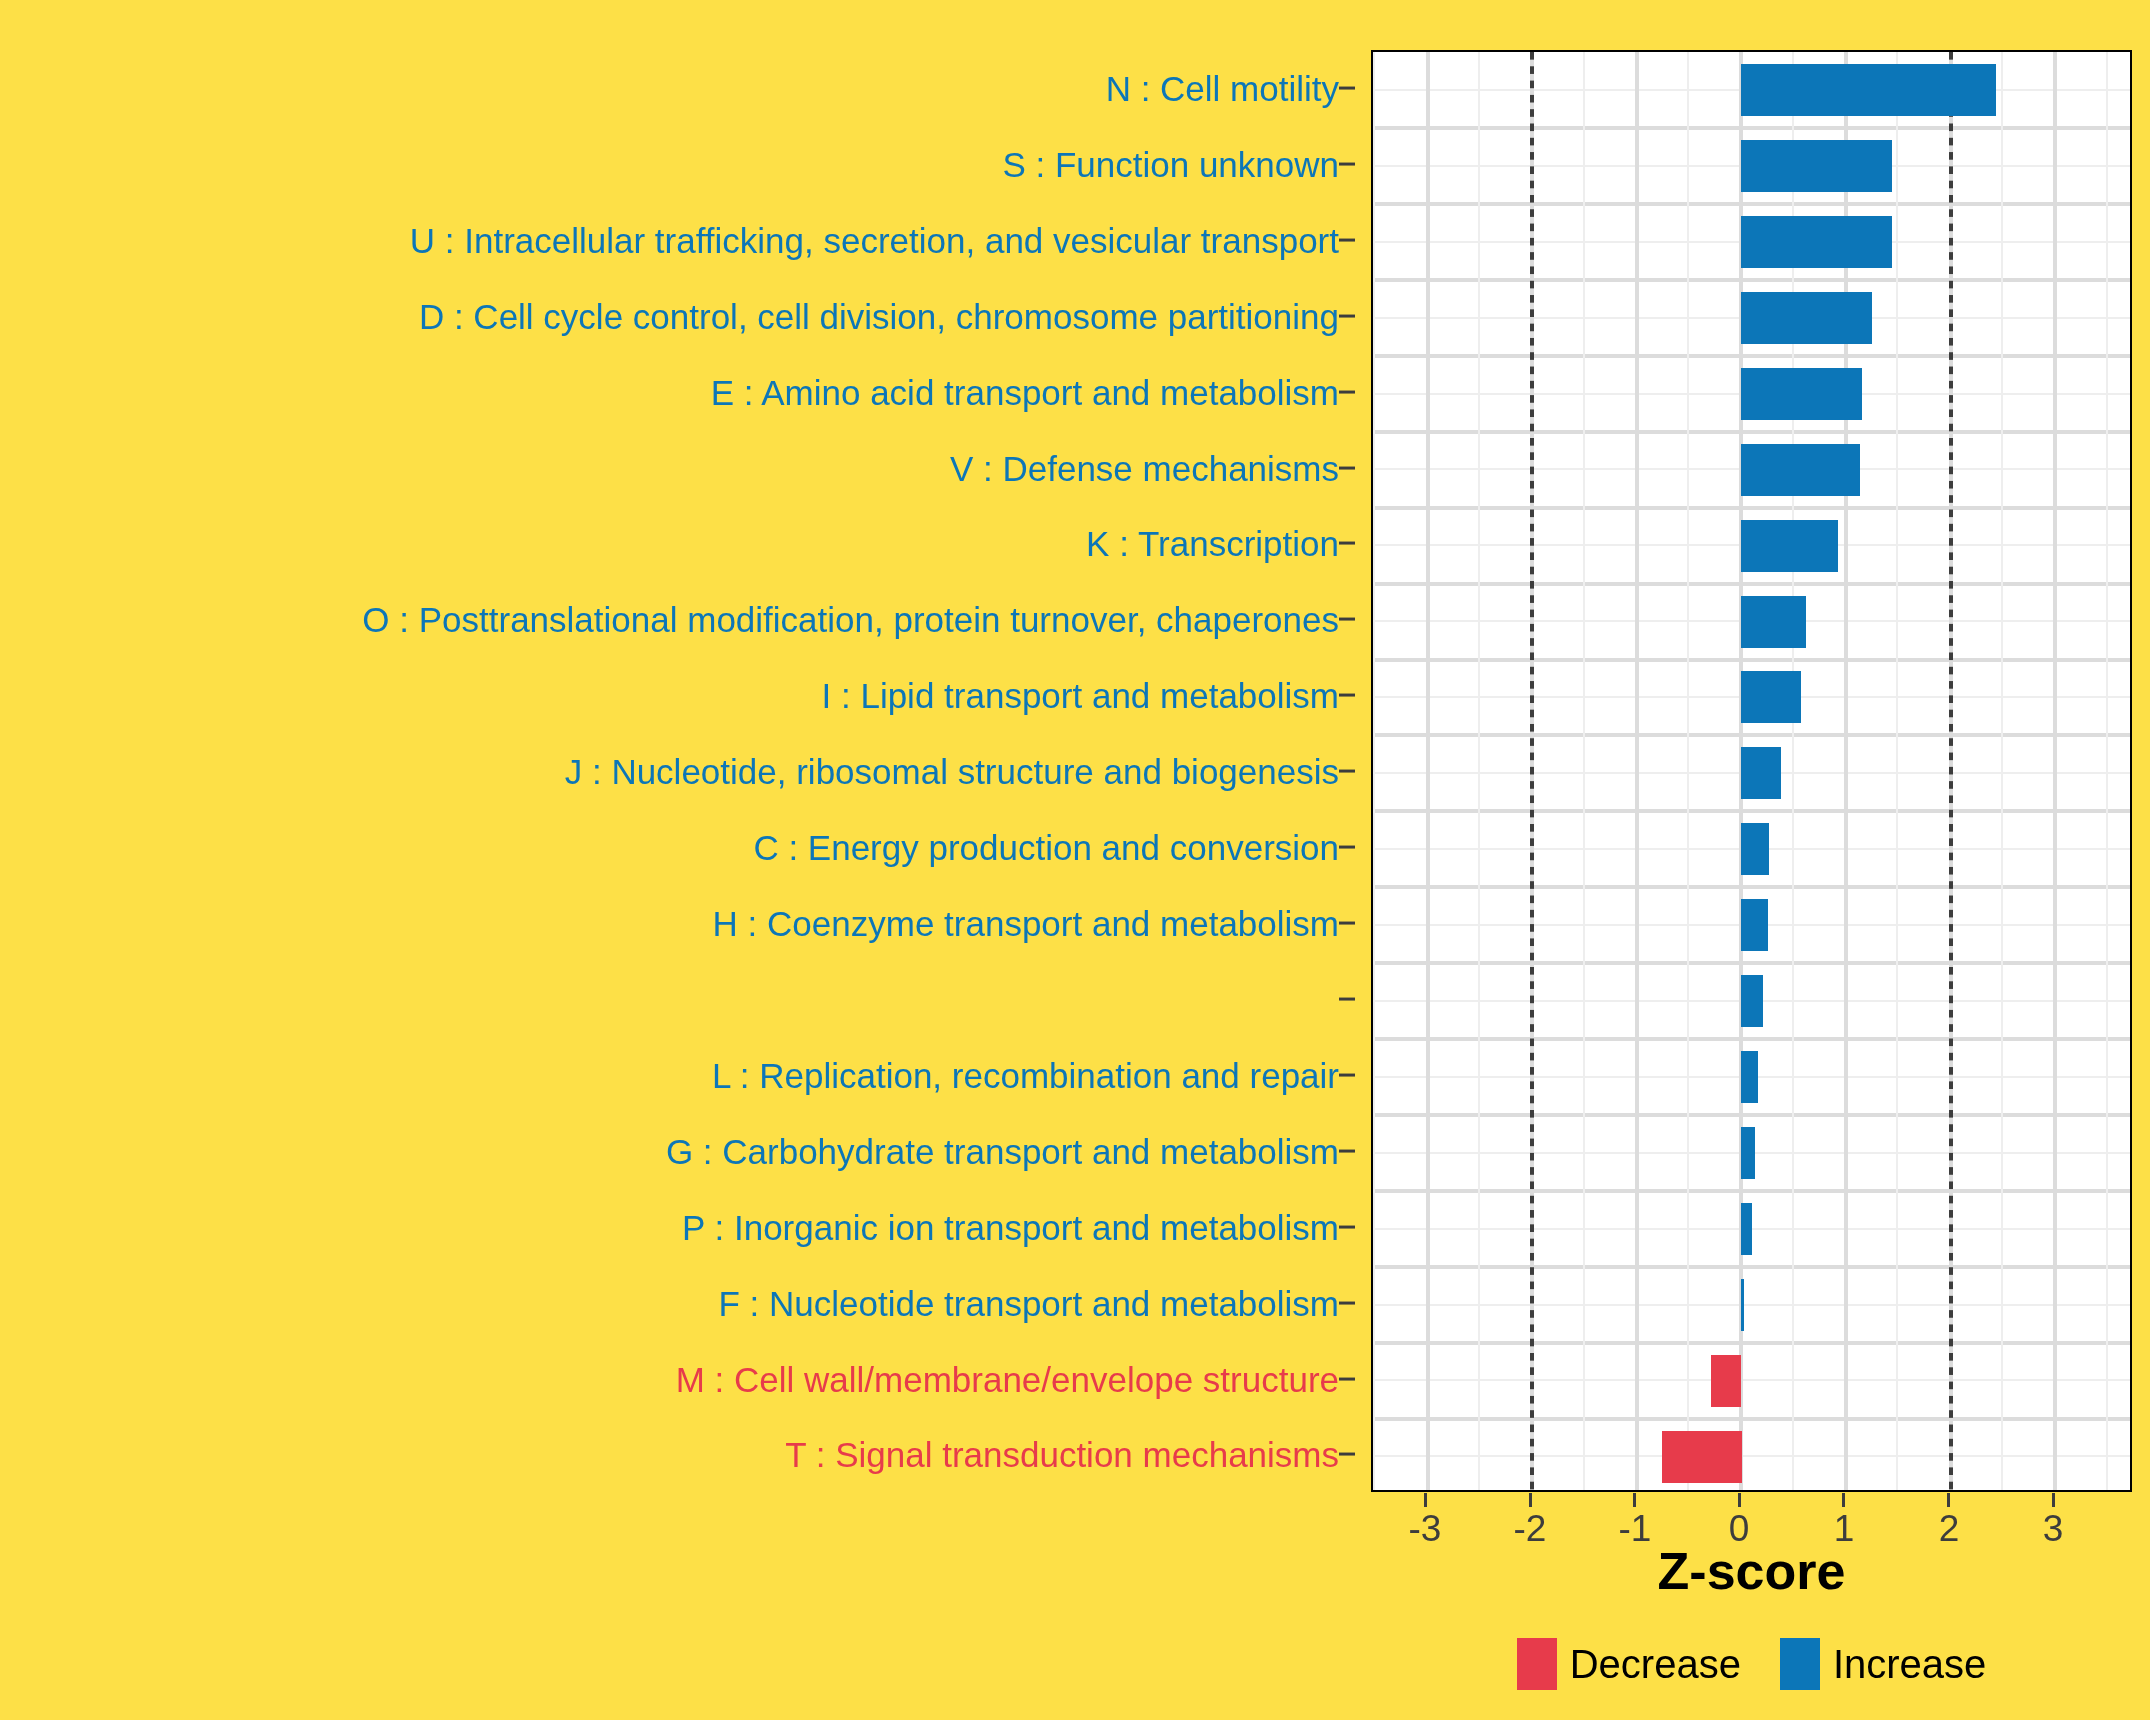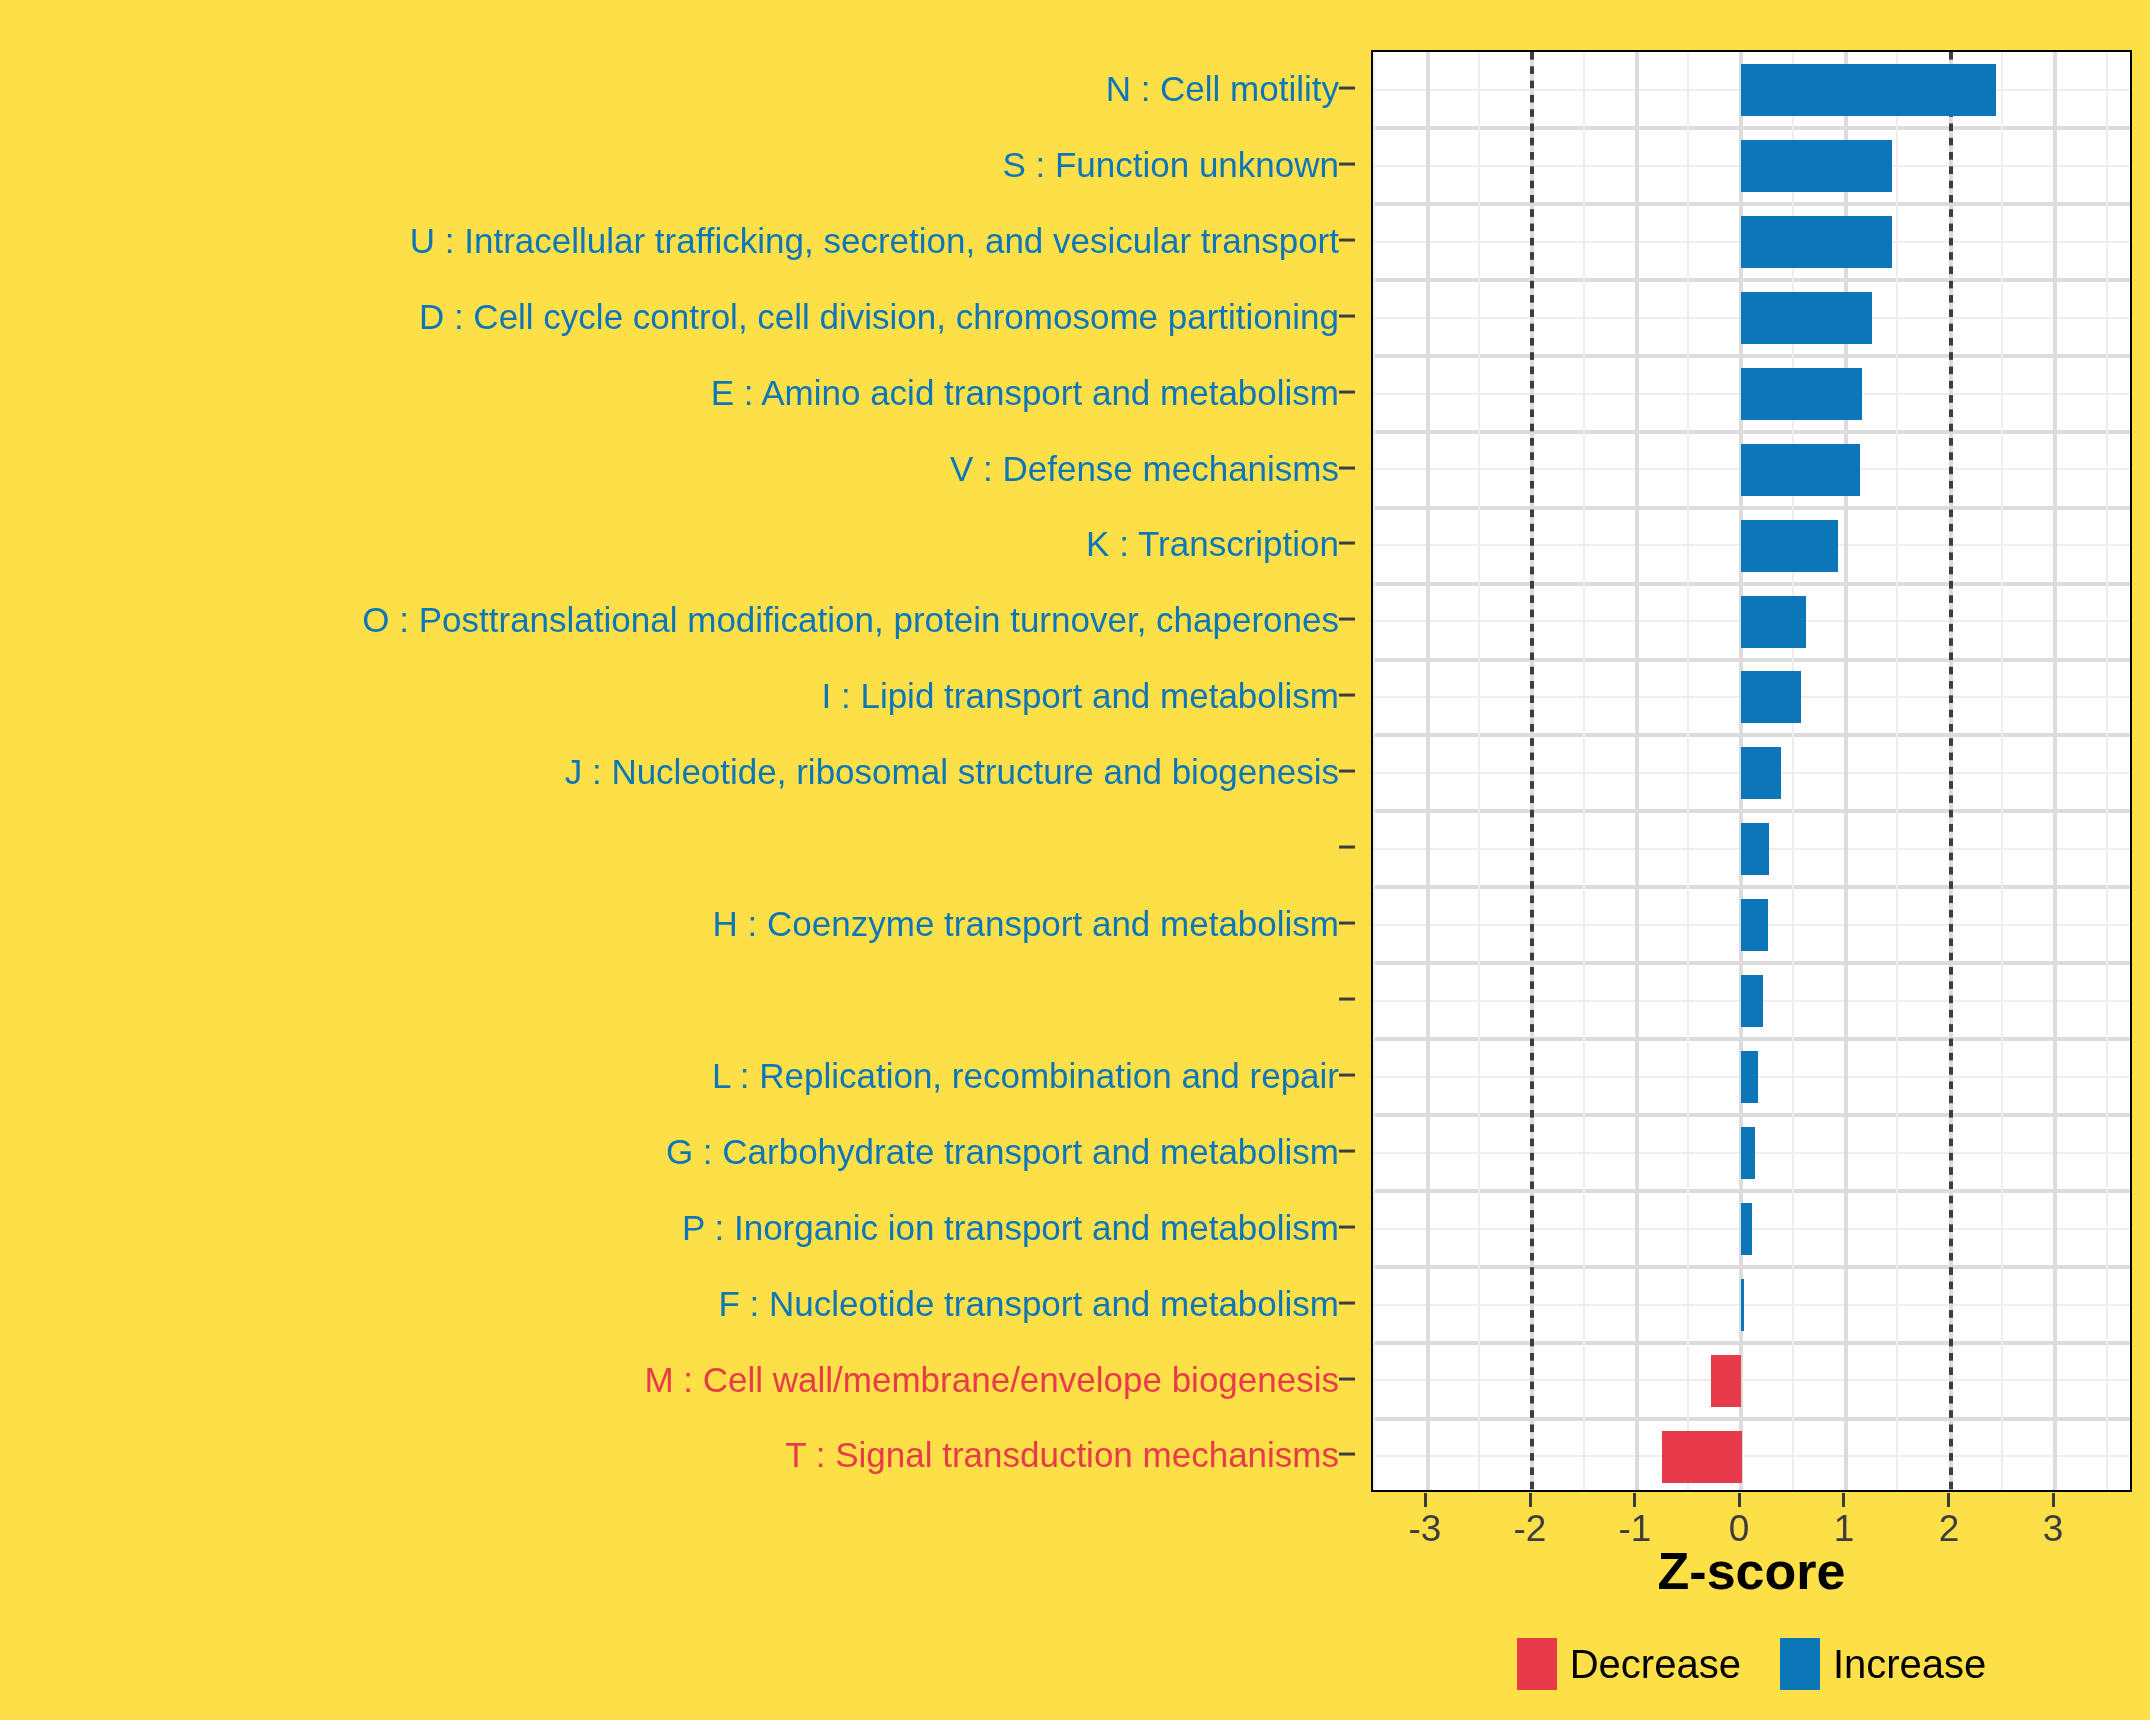--- a/index.html
+++ b/index.html
@@ -77,33 +77,34 @@
       <div class="ylab inc" style="top: 418px;">V : Defense mechanisms</div>
       <div class="ytick" style="top: 418px;"></div>
       <div class="ylab inc" style="top: 493px;">K : Transcription</div>
       <div class="ytick" style="top: 493px;"></div>
       <div class="ylab inc" style="top: 569px;">O : Posttranslational modification, protein turnover, chaperones</div>
       <div class="ytick" style="top: 569px;"></div>
       <div class="ylab inc" style="top: 645px;">I : Lipid transport and metabolism</div>
       <div class="ytick" style="top: 645px;"></div>
       <div class="ylab inc" style="top: 721px;">J : Nucleotide, ribosomal structure and biogenesis</div>
       <div class="ytick" style="top: 721px;"></div>
+      <div class="ylab inc" style="top: 797px;">C : Energy production and conversion</div>
       <div class="ytick" style="top: 797px;"></div>
       <div class="ylab inc" style="top: 873px;">H : Coenzyme transport and metabolism</div>
       <div class="ytick" style="top: 873px;"></div>
       <div class="ytick" style="top: 949px;"></div>
       <div class="ylab inc" style="top: 1025px;">L : Replication, recombination and repair</div>
       <div class="ytick" style="top: 1025px;"></div>
       <div class="ylab inc" style="top: 1101px;">G : Carbohydrate transport and metabolism</div>
       <div class="ytick" style="top: 1101px;"></div>
       <div class="ylab inc" style="top: 1177px;">P : Inorganic ion transport and metabolism</div>
       <div class="ytick" style="top: 1177px;"></div>
       <div class="ylab inc" style="top: 1253px;">F : Nucleotide transport and metabolism</div>
       <div class="ytick" style="top: 1253px;"></div>
-      <div class="ylab dec" style="top: 1329px;">M : Cell wall/membrane/envelope biogenesis</div>
+      <div class="ylab dec" style="top: 1329px;">M : Cell wall/membrane/envelope structure</div>
       <div class="ytick" style="top: 1329px;"></div>
       <div class="ylab dec" style="top: 1404px;">T : Signal transduction mechanisms</div>
       <div class="ytick" style="top: 1404px;"></div>
     </div>
 
   <div id="plot-area">
       <div class="hgrid" style="top: 74px;"></div>
       <div class="hgrid" style="top: 150px;"></div>
       <div class="hgrid" style="top: 226px;"></div>
       <div class="hgrid" style="top: 302px;"></div>

